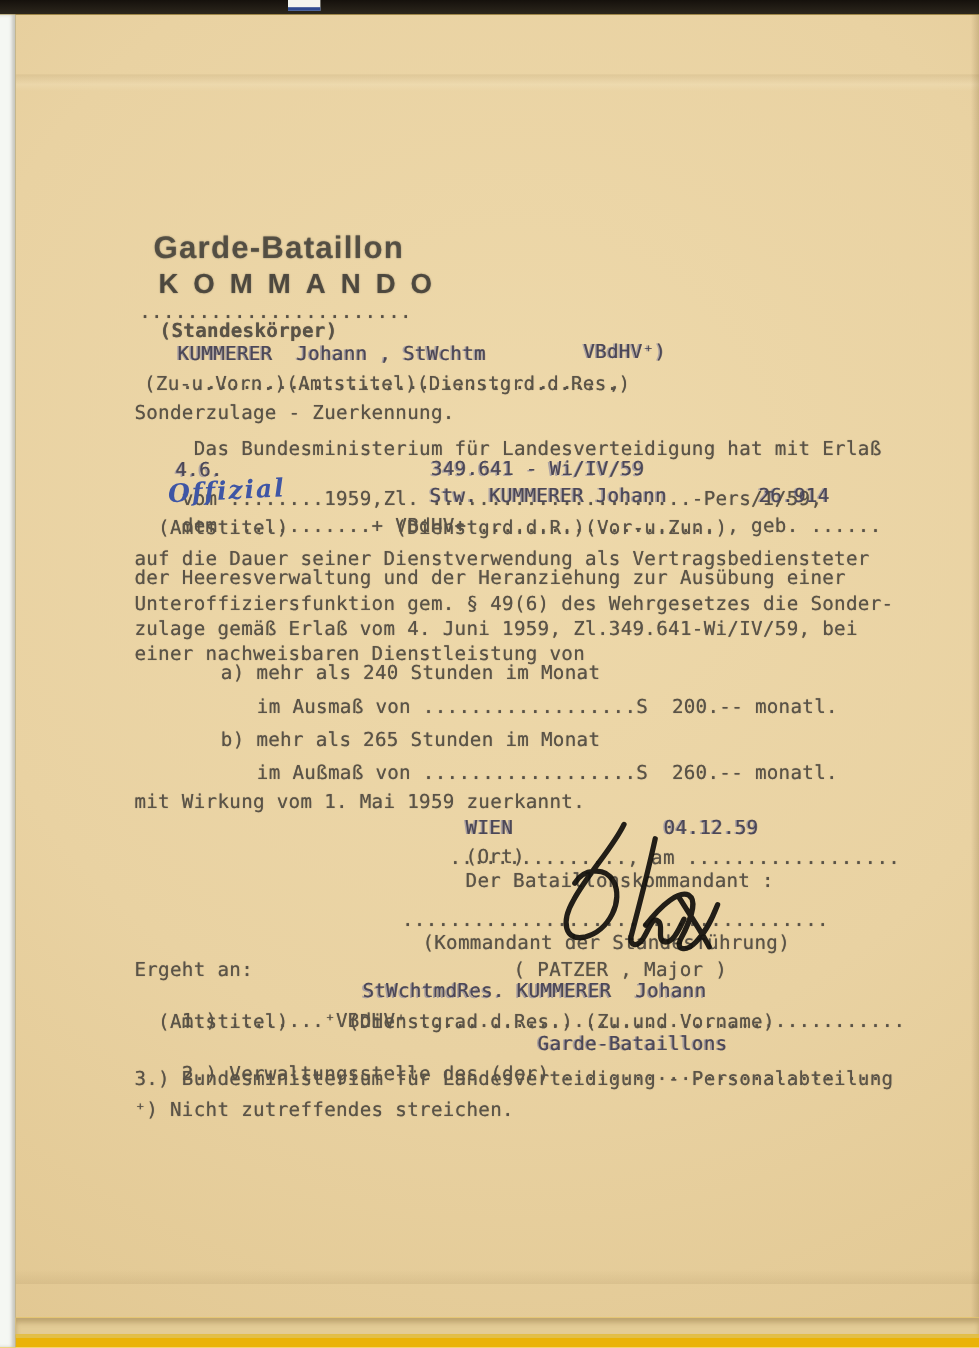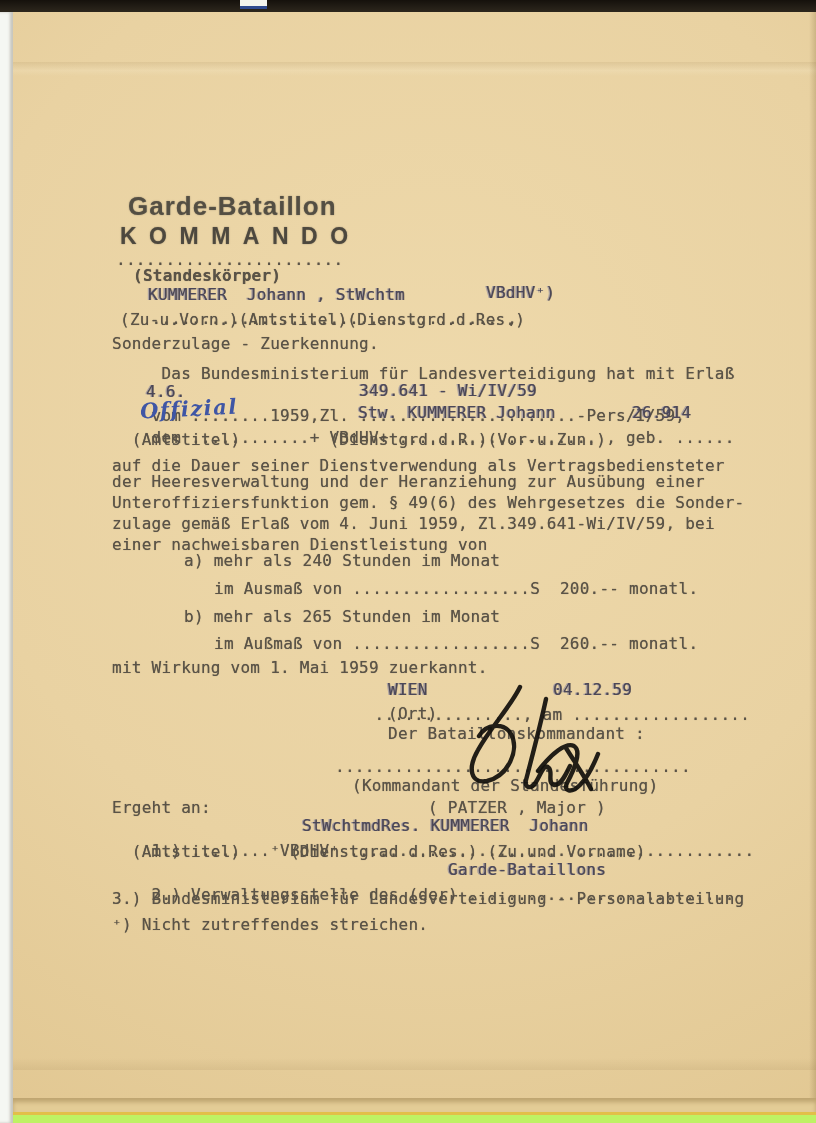--- a/index.html
+++ b/index.html
@@ -1,19 +1,19 @@
 <!DOCTYPE html>
 <html><head>
 <meta charset="utf-8">
 <title>Document Scan</title>
 <style>
   html,body { margin:0; padding:0; }
   #scan {
     position:relative; width:816px; height:1123px; overflow:hidden;
-    background:#bef264; font-family:"DejaVu Sans Mono", monospace;
+    background:#eab308; font-family:"DejaVu Sans Mono", monospace;
   }
   .paper {
     position:absolute; left:13px; top:12px; width:803px; height:1086px;
     background:
       radial-gradient(ellipse 115% 85% at 52% 36%, #eed9ab 0%, #e9d2a2 52%, #e2c893 88%, #d9bc83 100%);
   }
   .crease-top { position:absolute; left:13px; top:62px; width:803px; height:14px;
     background:linear-gradient(180deg, rgba(120,92,45,.10), rgba(255,250,230,.14) 60%, rgba(120,92,45,0)); }
   .crease-bottom { position:absolute; left:13px; top:1058px; width:803px; height:12px;
     background:linear-gradient(180deg, rgba(120,92,45,0), rgba(120,92,45,.10)); }
@@ -53,21 +53,21 @@
   <div class="crease-top"></div>
   <div class="crease-bottom"></div>
   <div class="edge-top"></div>
   <div class="staple"></div>
   <div class="edge-left"></div>
   <div class="edge-right"></div>
   <div class="under-paper"></div>
   <div class="edge-yellow"></div>
 
   <div class="tline stamp1" style="left:128px; top:196px;">Garde-Bataillon</div>
-  <div class="tline stamp2" style="left:120px; top:226px;">KOMMANDO</div>
+  <div class="tline stamp2" style="left:132px; top:226px;">KOMMANDO</div>
   <div class="tline" style="left:116px; top:250px;">.......................</div>
   <div class="tline" style="left:133px; top:266px;font-weight:bold;">(Standeskörper)</div>
 
   <div class="tline" style="left:112px; top:289px;">
     <span>................................... ,</span>
     <span class="fill" style="left:2px; top:-4px;padding-left:34px;">KUMMERER  Johann , StWchtm</span>
     <span class="fill" style="left:374px; top:-6px;">VBdHV⁺)</span>
   </div>
   <div class="tline" style="left:120px; top:310px;">(Zu-u.Vorn.)(Amtstitel)(Dienstgrd.d.Res.)</div>
 

